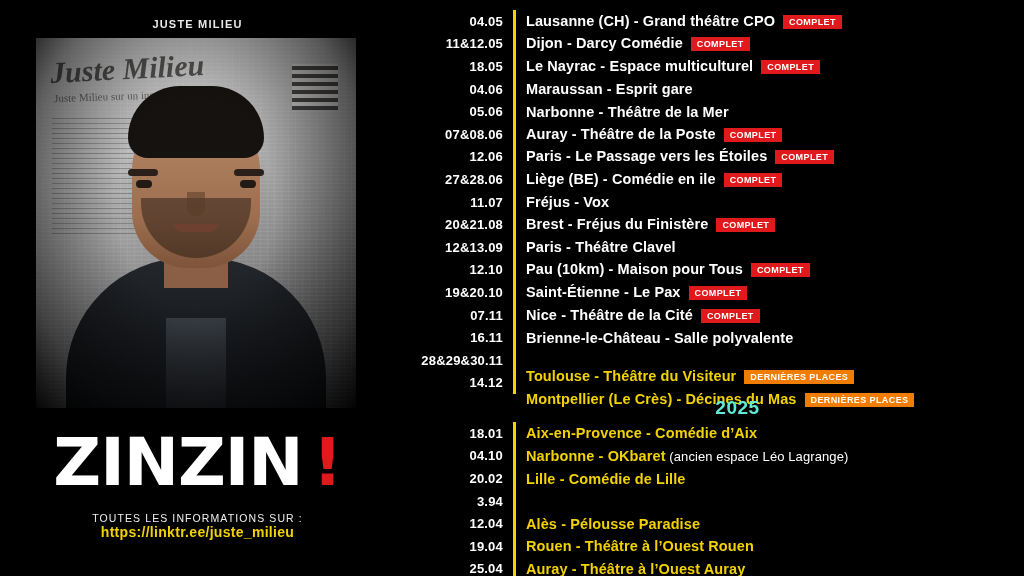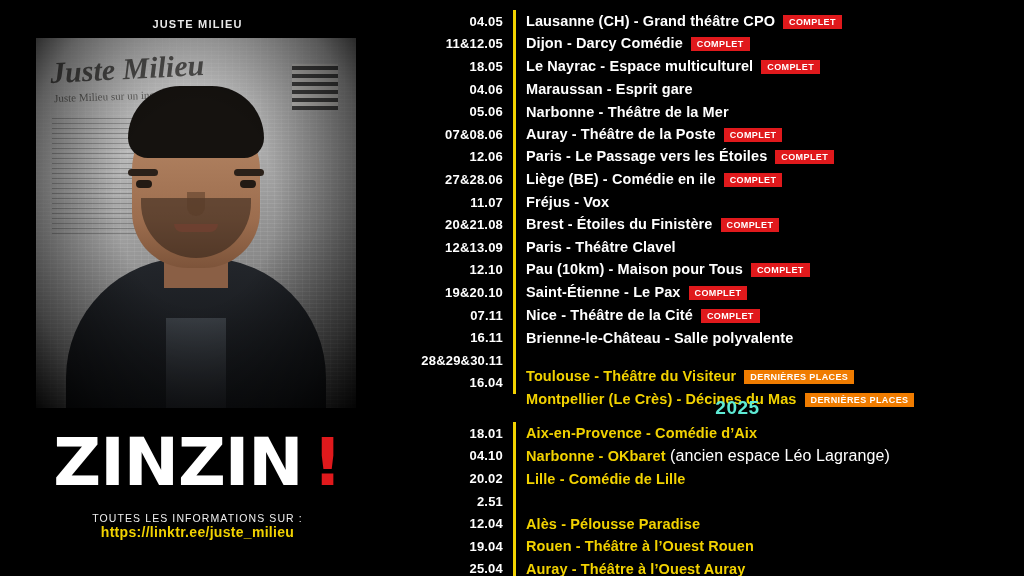--- a/index.html
+++ b/index.html
@@ -293,21 +293,21 @@
   }
   .venue {
     font-size: 14.5px;
     font-weight: bold;
     color: #ffffff;
     letter-spacing: 0.1px;
   }
   .venue .city { }
   .venue.yellow, .venue.yellow .city { color: #f2d200; }
   .venue .sub {
-    font-size: 16px;
+    font-size: 13px;
     font-weight: normal;
     color: #ffffff;
   }
   .venue.yellow .sub { color: #ffffff; }
   .badge {
     margin-left: 8px;
     display: inline-block;
     padding: 2px 6px 2px 6px;
     border-radius: 0;
     font-size: 9px;
@@ -419,21 +419,21 @@
           <div class="venue"><span class="city">Liège (BE)</span><span> - Comédie en ile</span><span class="badge">COMPLET</span></div>
         </div>
         <div class="row">
           <div class="date">11.07</div>
           <div class="bar"></div>
           <div class="venue"><span class="city">Fréjus</span><span> - Vox</span></div>
         </div>
         <div class="row">
           <div class="date">20&amp;21.08</div>
           <div class="bar"></div>
-          <div class="venue"><span class="city">Brest</span><span> - Étoiles du Finistère</span><span class="badge">COMPLET</span></div>
+          <div class="venue"><span class="city">Brest</span><span> - Fréjus du Finistère</span><span class="badge">COMPLET</span></div>
         </div>
         <div class="row">
           <div class="date">12&amp;13.09</div>
           <div class="bar"></div>
           <div class="venue"><span class="city">Paris</span><span> - Théâtre Clavel</span></div>
         </div>
         <div class="row">
           <div class="date">12.10</div>
           <div class="bar"></div>
           <div class="venue"><span class="city">Pau (10km)</span><span> - Maison pour Tous</span><span class="badge">COMPLET</span></div>
@@ -452,21 +452,21 @@
           <div class="date">16.11</div>
           <div class="bar"></div>
           <div class="venue"><span class="city">Brienne-le-Château</span><span> - Salle polyvalente</span></div>
         </div>
         <div class="row">
           <div class="date">28&amp;29&amp;30.11</div>
           <div class="bar"></div>
           <div class="venue yellow"><span class="city">Toulouse</span><span> - Théâtre du Visiteur</span><span class="badge orange">DERNIÈRES PLACES</span></div>
         </div>
         <div class="row">
-          <div class="date">16.04</div>
+          <div class="date">14.12</div>
           <div class="bar"></div>
           <div class="venue yellow"><span class="city">Montpellier (Le Crès)</span><span> - Décines du Mas</span><span class="badge orange">DERNIÈRES PLACES</span></div>
         </div>
       </div>
     <div class="year-row">
       <div class="year">2025</div>
     </div>
     <div class="rows">
         <div class="row">
           <div class="date">18.01</div>
@@ -477,21 +477,21 @@
           <div class="date">04.10</div>
           <div class="bar"></div>
           <div class="venue yellow"><span class="city">Narbonne</span><span> - OKbaret</span><span class="sub"> (ancien espace Léo Lagrange)</span></div>
         </div>
         <div class="row">
           <div class="date">20.02</div>
           <div class="bar"></div>
           <div class="venue yellow"><span class="city">Lille</span><span> - Comédie de Lille</span></div>
         </div>
         <div class="row">
-          <div class="date">2.51</div>
+          <div class="date">3.94</div>
           <div class="bar"></div>
         </div>
         <div class="row">
           <div class="date">12.04</div>
           <div class="bar"></div>
           <div class="venue yellow"><span class="city">Alès</span><span> - Pélousse Paradise</span></div>
         </div>
         <div class="row">
           <div class="date">19.04</div>
           <div class="bar"></div>

